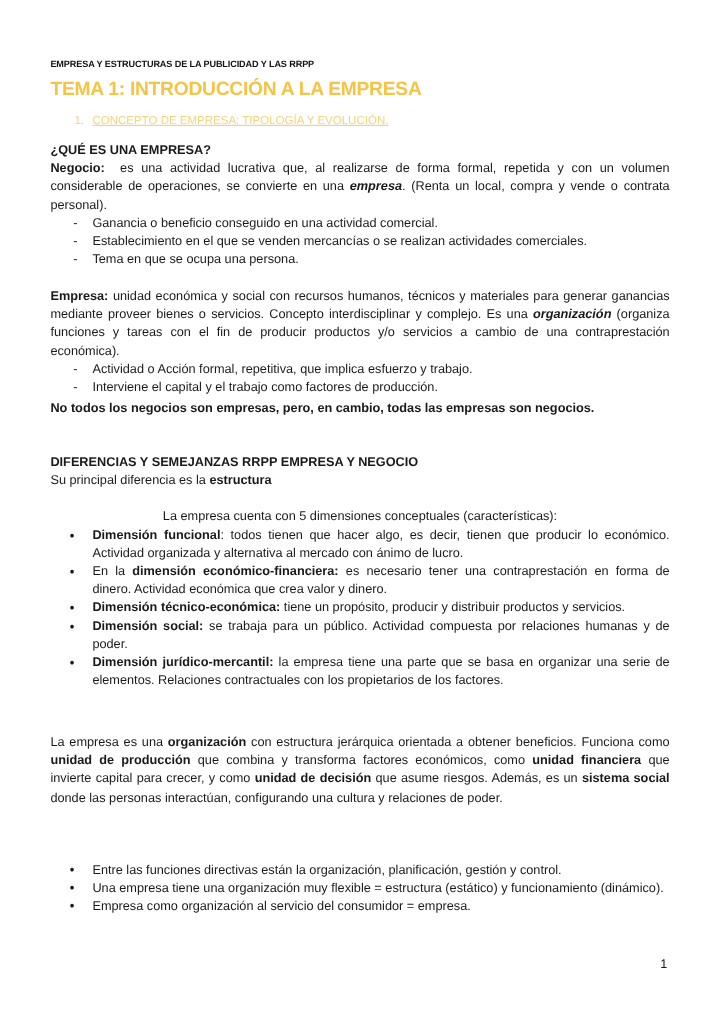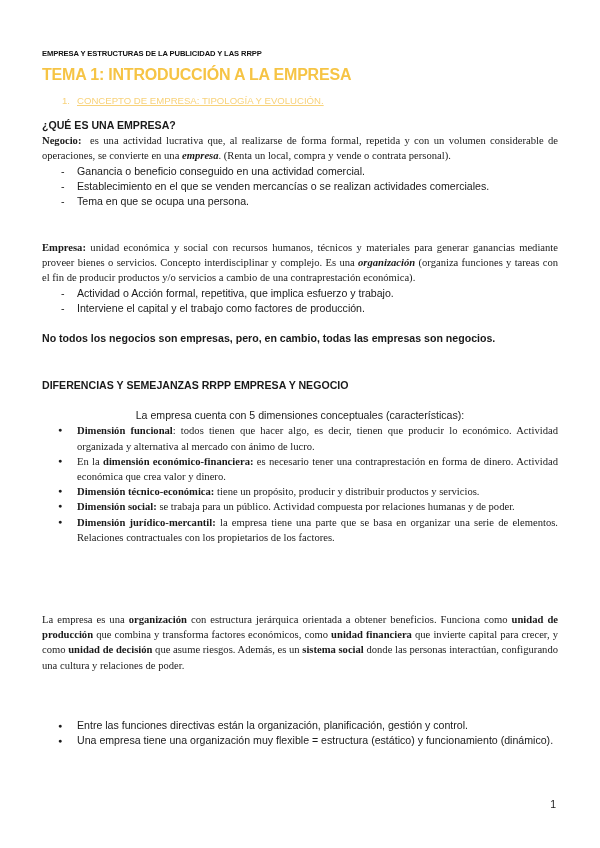--- a/index.html
+++ b/index.html
@@ -16,21 +16,21 @@
     position: absolute; top: 66px; left: 0;
     font-size: 16px; font-weight: bold; color: #f6c445; letter-spacing: -0.2px;
   }
   .sub {
     position: absolute; top: 95px; left: 20px;
     font-size: 9.6px; color: #f8d27a;
   }
   .sub .num { display: inline-block; width: 15px; }
   .sub .txt { text-decoration: underline; }
   .block { position: absolute; left: 0; width: 516px; font-size: 10.6px; line-height: 15.2px; }
-  .justify { text-align: justify; font-family: Liberation Serif, serif; }
+  .justify { text-align: justify; }
   .h { font-weight: bold; }
   ul.dash, ul.dot { margin: 0; padding: 0; list-style: none; }
   ul.dash li, ul.dot li { position: relative; padding-left: 35px; }
   ul.dash li::before { content: "-"; position: absolute; left: 19px; }
   ul.dot li::before { content: "●"; position: absolute; left: 16px; font-size: 7px; }
   b { font-weight: bold; }
   .pagenum { position: absolute; right: 44px; top: 798px; font-size: 10.5px; }
 </style>
 </head>
 <body>
@@ -51,40 +51,42 @@
       <li>Tema en que se ocupa una persona.</li>
     </ul>
   </div>
 
   <div class="block" style="top:240px;">
     <div class="justify"><b>Empresa:</b><span> unidad económica y social con recursos humanos, técnicos y materiales para generar ganancias mediante proveer bienes o servicios. Concepto interdisciplinar y complejo. Es una </span><b><i>organización</i></b><span> (organiza funciones y tareas con el fin de producir productos y/o servicios a cambio de una contraprestación económica).</span></div>
     <ul class="dash">
       <li>Actividad o Acción formal, repetitiva, que implica esfuerzo y trabajo.</li>
       <li>Interviene el capital y el trabajo como factores de producción.</li>
     </ul>
-    <div class="h" style="margin-top:15px;">No todos los negocios son empresas, pero, en cambio, todas las empresas son negocios.</div>
+    <div class="h" style="margin-top:2px;">No todos los negocios son empresas, pero, en cambio, todas las empresas son negocios.</div>
   </div>
 
   <div class="block" style="top:378px;">
     <div class="h">DIFERENCIAS Y SEMEJANZAS RRPP EMPRESA Y NEGOCIO</div>
+    <div><span>Su principal diferencia es la </span><b>estructura</b></div>
     <div style="margin-top:15px;text-align:center;">La empresa cuenta con 5 dimensiones conceptuales (características):</div>
     <ul class="dot justify">
       <li><span></span><b>Dimensión funcional</b><span>: todos tienen que hacer algo, es decir, tienen que producir lo económico. Actividad organizada y alternativa al mercado con ánimo de lucro.</span></li>
       <li><span>En la </span><b>dimensión económico-financiera:</b><span> es necesario tener una contraprestación en forma de dinero. Actividad económica que crea valor y dinero.</span></li>
       <li><span></span><b>Dimensión técnico-económica:</b><span> tiene un propósito, producir y distribuir productos y servicios.</span></li>
       <li><span></span><b>Dimensión social:</b><span> se trabaja para un público. Actividad compuesta por relaciones humanas y de poder.</span></li>
       <li><span></span><b>Dimensión jurídico-mercantil:</b><span> la empresa tiene una parte que se basa en organizar una serie de elementos. Relaciones contractuales con los propietarios de los factores.</span></li>
     </ul>
   </div>
 
   <div class="block justify" style="top:612px;">
     <div><span>La empresa es una </span><b>organización</b><span> con estructura jerárquica orientada a obtener beneficios. Funciona como </span><b>unidad de producción</b><span> que combina y transforma factores económicos, como </span><b>unidad financiera</b><span> que invierte capital para crecer, y como </span><b>unidad de decisión</b><span> que asume riesgos. Además, es un </span><b>sistema social</b><span> donde las personas interactúan, configurando una cultura y relaciones de poder.</span></div>
   </div>
 
   <div class="block" style="top:718px;">
     <ul class="dot">
       <li>Entre las funciones directivas están la organización, planificación, gestión y control.</li>
       <li>Una empresa tiene una organización muy flexible = estructura (estático) y funcionamiento (dinámico).</li>
+      <li>Empresa como organización al servicio del consumidor = empresa.</li>
     </ul>
   </div>
 </div>
 
 <div class="pagenum">1</div>
 
 </body></html>

